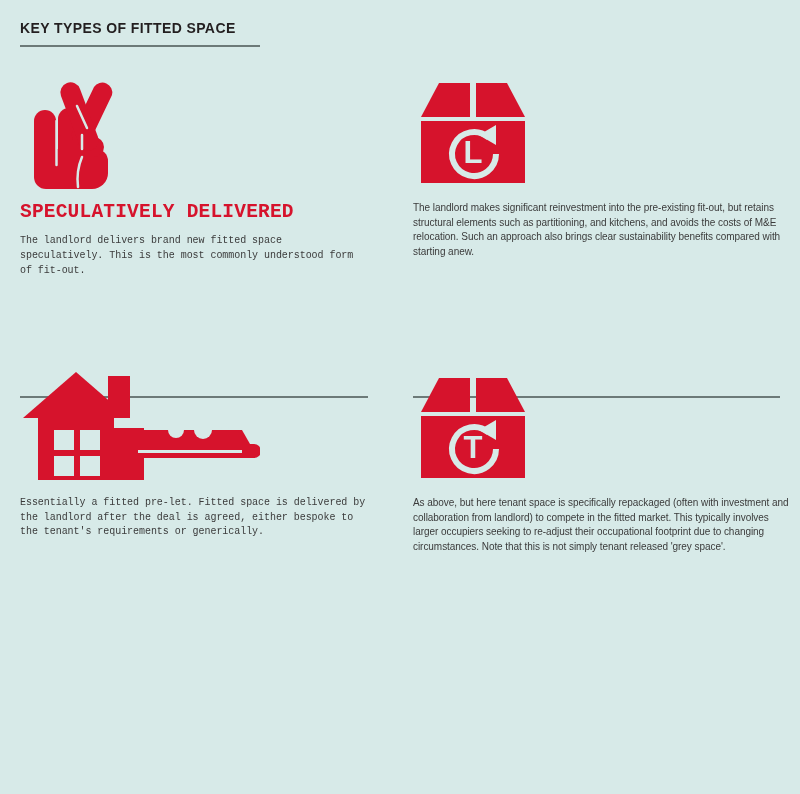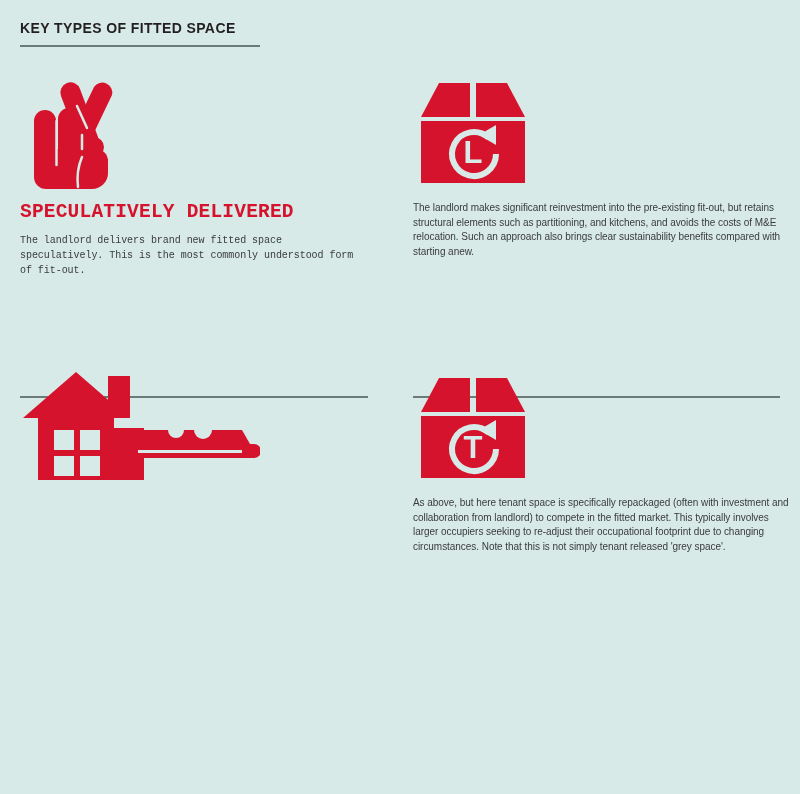--- a/index.html
+++ b/index.html
@@ -255,20 +255,23 @@
               <rect x="60" y="60" width="20" height="20"></rect>
               <rect x="34" y="86" width="20" height="20"></rect>
               <rect x="60" y="86" width="20" height="20"></rect>
             </g>
             <g fill="#d6132c">
 
               <path d="M222 74 h12 a7 7 0 0 1 0 14 h-12 z"></path>
             </g>
           </svg>
         </div>
+        <div class="card-body">
+          <p>Essentially a fitted pre-let. Fitted space is delivered by the landlord after the deal is agreed, either bespoke to the tenant's requirements or generically.</p>
+        </div>
       </div>
 
       <div class="col-right">
         <div class="icon-wrap">
           <svg width="120" height="115" viewBox="0 0 120 115" aria-hidden="true">
             <g fill="#d6132c">
               <path d="M8 42 L26 8 H57 V42 Z"></path>
               <path d="M63 8 H94 L112 42 H63 Z"></path>
               <rect x="8" y="46" width="104" height="62"></rect>
             </g>

